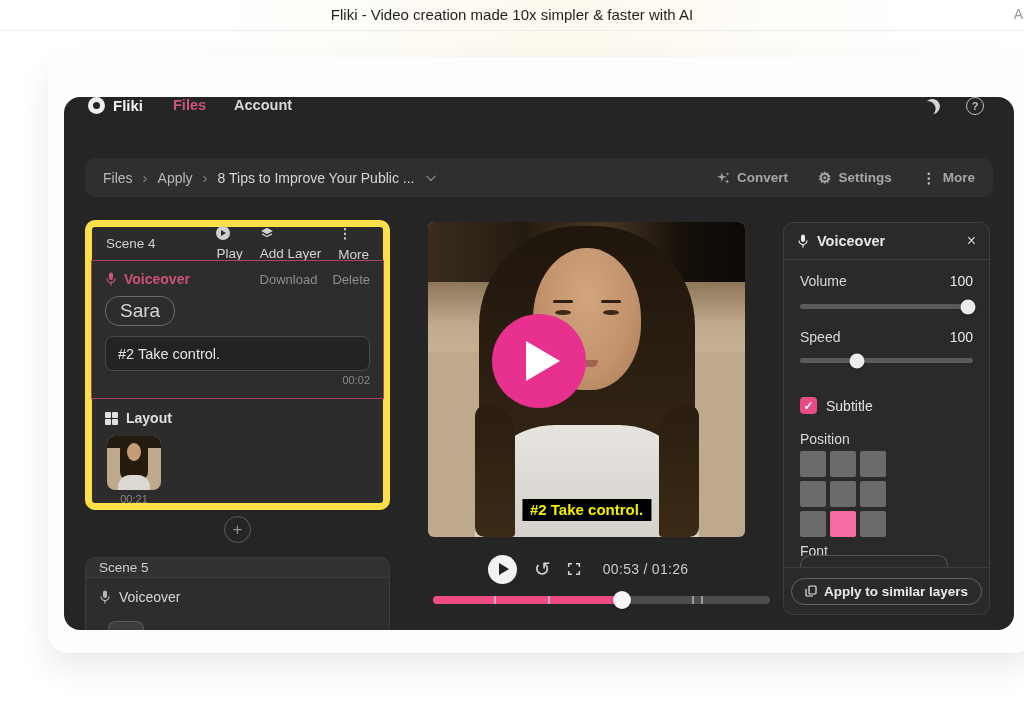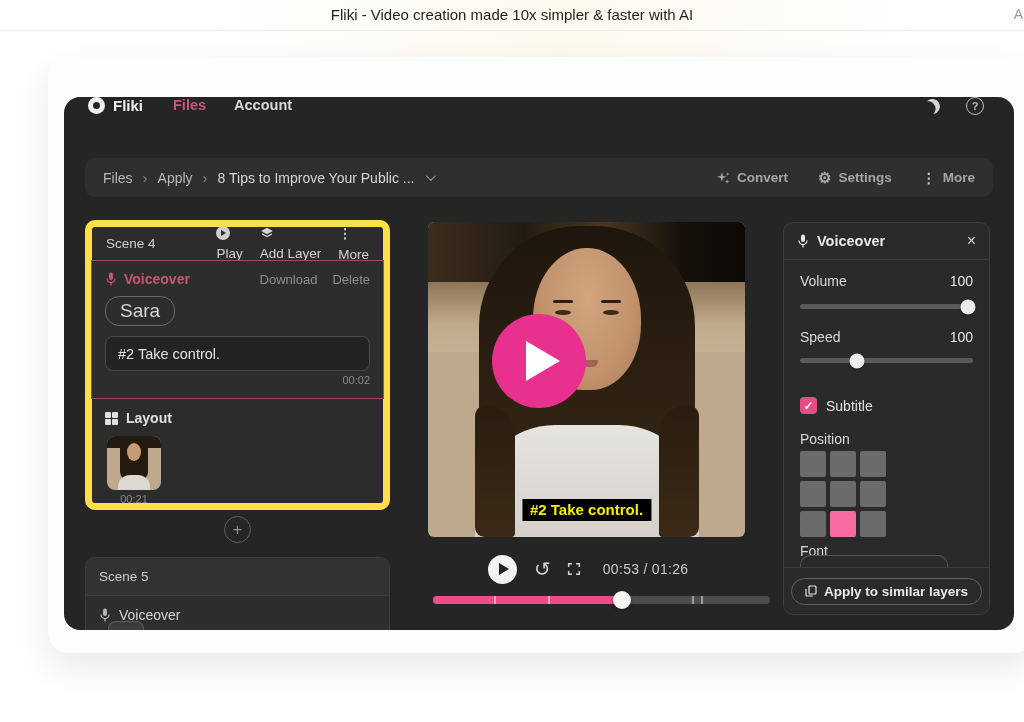--- a/index.html
+++ b/index.html
@@ -102,21 +102,21 @@
   .t-shirt { position:absolute; bottom:0; left:50%; margin-left:-16px; width:32px; height:15px;
     background:#ddd9d2; border-radius:12px 12px 0 0; }
 
   .add-scene { position:absolute; left:160px; top:419px; width:27px; height:27px;
     border:1.5px solid #5e5e5c; border-radius:50%; color:#8f8f8d; font-size:17px;
     display:flex; align-items:center; justify-content:center; cursor:pointer; }
 
   .scene5-card { position:absolute; left:21px; top:460px; width:305px; height:73px;
     background:#2e2d2d; border:1px solid #3d3d3d; border-bottom:none;
     border-radius:10px 10px 0 0; }
-  .scene5-header { height:38px; display:flex; align-items:center; padding:0 13px;
+  .scene5-header { height:20px; display:flex; align-items:center; padding:0 13px;
     font-size:13.5px; color:#cecfcd; background:#333232; border-bottom:1px solid #3d3d3d;
     border-radius:10px 10px 0 0; }
   .s5-vo { display:flex; align-items:center; gap:8px; padding:11px 13px;
     font-size:14px; color:#d6d6d4; }
   .partial-chip { position:absolute; left:22px; bottom:0; width:36px; height:9px;
     background:#3c3c3a; border:1px solid #5c5c5a; border-bottom:none; border-radius:8px 8px 0 0; }
 
   .mic { display:inline-block; }
 
   

